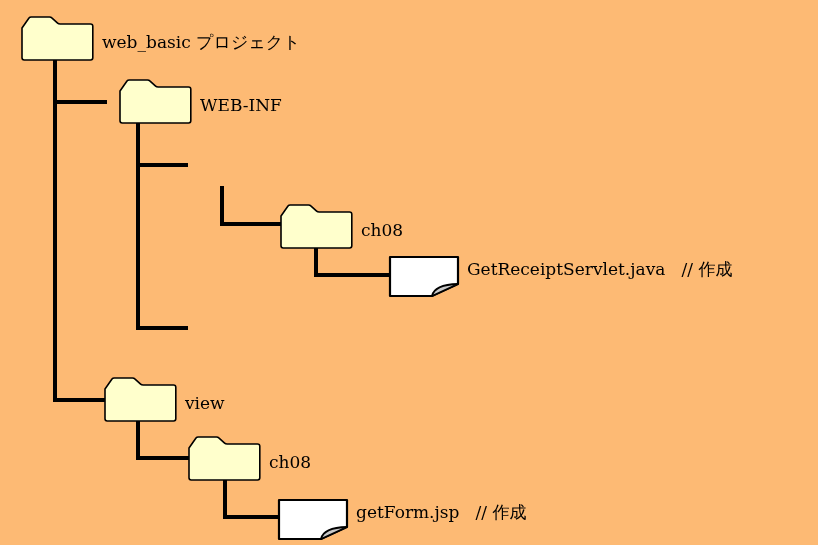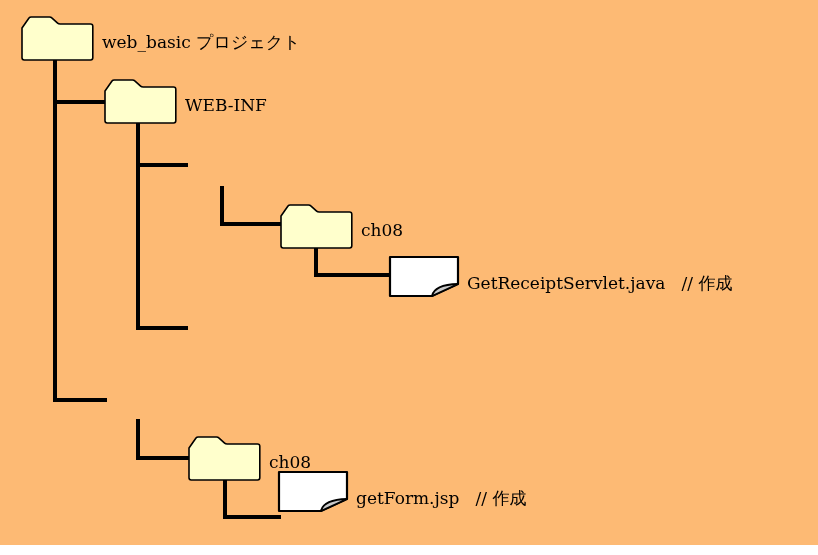--- a/index.html
+++ b/index.html
@@ -16,21 +16,21 @@
   .node .icon{display:block;flex:0 0 auto;}
   .node .icon svg{display:block;}
   .node .label{
     white-space:pre;
     font-size:17px;
     color:var(--text-color,#000);
     margin-left:7px;
     line-height:22px;
   }
   .node.folder .label{margin-top:16px;}
-  .node.file .label{margin-top:17px;}
+  .node.file .label{margin-top:3px;}
 </style>
 </head>
 <body>
 
 <div class="canvas">
 
   <svg class="connectors" width="818" height="555" viewBox="0 0 818 555" xmlns="http://www.w3.org/2000/svg">
     <path d="M55 58 V400 H107"></path>
     <path d="M55 102 H107"></path>
     <path d="M138 120 V328 H188"></path>
@@ -43,21 +43,21 @@
 
   <div class="node folder" style="left:20px;top:15px">
     <span class="icon">
   <svg width="75" height="47" viewBox="0 0 75 47" xmlns="http://www.w3.org/2000/svg">
     <path d="M2 13 L9 3 Q9.8 2 11.2 2 L29.5 2 Q31 2 31.8 2.9 L37.6 8.1 Q38.5 9 40.2 9 L70.5 9 Q72.8 9 72.8 11.2 L72.8 42.8 Q72.8 45 70.6 45 L4.2 45 Q2 45 2 42.8 Z" fill="var(--folder-fill,#FFFFCC)" stroke="var(--folder-border,#000)" stroke-width="1.6" stroke-linejoin="round"></path>
   </svg>
 </span>
     <span class="label">web_basic プロジェクト</span>
   </div>
 
-  <div class="node folder" style="left:103px;top:78px">
+  <div class="node folder" style="left:118px;top:78px">
     <span class="icon">
   <svg width="75" height="47" viewBox="0 0 75 47" xmlns="http://www.w3.org/2000/svg">
     <path d="M2 13 L9 3 Q9.8 2 11.2 2 L29.5 2 Q31 2 31.8 2.9 L37.6 8.1 Q38.5 9 40.2 9 L70.5 9 Q72.8 9 72.8 11.2 L72.8 42.8 Q72.8 45 70.6 45 L4.2 45 Q2 45 2 42.8 Z" fill="var(--folder-fill,#FFFFCC)" stroke="var(--folder-border,#000)" stroke-width="1.6" stroke-linejoin="round"></path>
   </svg>
 </span>
     <span class="label">WEB-INF</span>
   </div>
 
 
   <div class="node folder" style="left:279px;top:203px">
@@ -73,31 +73,39 @@
     <span class="icon">
   <svg width="72" height="43" viewBox="0 0 72 43" xmlns="http://www.w3.org/2000/svg">
     <path d="M2 2 L70 2 L70 29 L44 41 L2 41 Z" fill="var(--file-fill,#fff)" stroke="#000" stroke-width="2.2" stroke-linejoin="round"></path>
     <path d="M44 41 Q46.5 29.5 70 29 L44 41 Z" fill="var(--fold-fill,#C9C9C9)" stroke="#000" stroke-width="1.8" stroke-linejoin="round"></path>
   </svg>
 </span>
     <span class="label">GetReceiptServlet.java   // 作成</span>
   </div>
 
 
+  <div class="node folder" style="left:103px;top:376px">
+    <span class="icon">
+  <svg width="75" height="47" viewBox="0 0 75 47" xmlns="http://www.w3.org/2000/svg">
+    <path d="M2 13 L9 3 Q9.8 2 11.2 2 L29.5 2 Q31 2 31.8 2.9 L37.6 8.1 Q38.5 9 40.2 9 L70.5 9 Q72.8 9 72.8 11.2 L72.8 42.8 Q72.8 45 70.6 45 L4.2 45 Q2 45 2 42.8 Z" fill="var(--folder-fill,#FFFFCC)" stroke="var(--folder-border,#000)" stroke-width="1.6" stroke-linejoin="round"></path>
+  </svg>
+</span>
+    <span class="label">view</span>
+  </div>
 
   <div class="node folder" style="left:187px;top:435px">
     <span class="icon">
   <svg width="75" height="47" viewBox="0 0 75 47" xmlns="http://www.w3.org/2000/svg">
     <path d="M2 13 L9 3 Q9.8 2 11.2 2 L29.5 2 Q31 2 31.8 2.9 L37.6 8.1 Q38.5 9 40.2 9 L70.5 9 Q72.8 9 72.8 11.2 L72.8 42.8 Q72.8 45 70.6 45 L4.2 45 Q2 45 2 42.8 Z" fill="var(--folder-fill,#FFFFCC)" stroke="var(--folder-border,#000)" stroke-width="1.6" stroke-linejoin="round"></path>
   </svg>
 </span>
     <span class="label">ch08</span>
   </div>
 
-  <div class="node file" style="left:277px;top:470px">
+  <div class="node file" style="left:277px;top:498px">
     <span class="icon">
   <svg width="72" height="43" viewBox="0 0 72 43" xmlns="http://www.w3.org/2000/svg">
     <path d="M2 2 L70 2 L70 29 L44 41 L2 41 Z" fill="var(--file-fill,#fff)" stroke="#000" stroke-width="2.2" stroke-linejoin="round"></path>
     <path d="M44 41 Q46.5 29.5 70 29 L44 41 Z" fill="var(--fold-fill,#C9C9C9)" stroke="#000" stroke-width="1.8" stroke-linejoin="round"></path>
   </svg>
 </span>
     <span class="label">getForm.jsp   // 作成</span>
   </div>
 
 </div>

